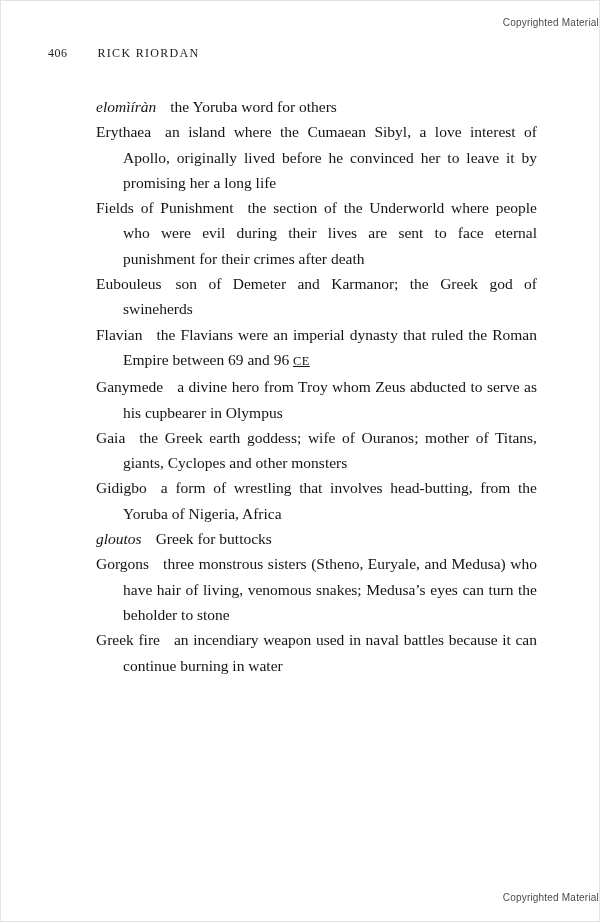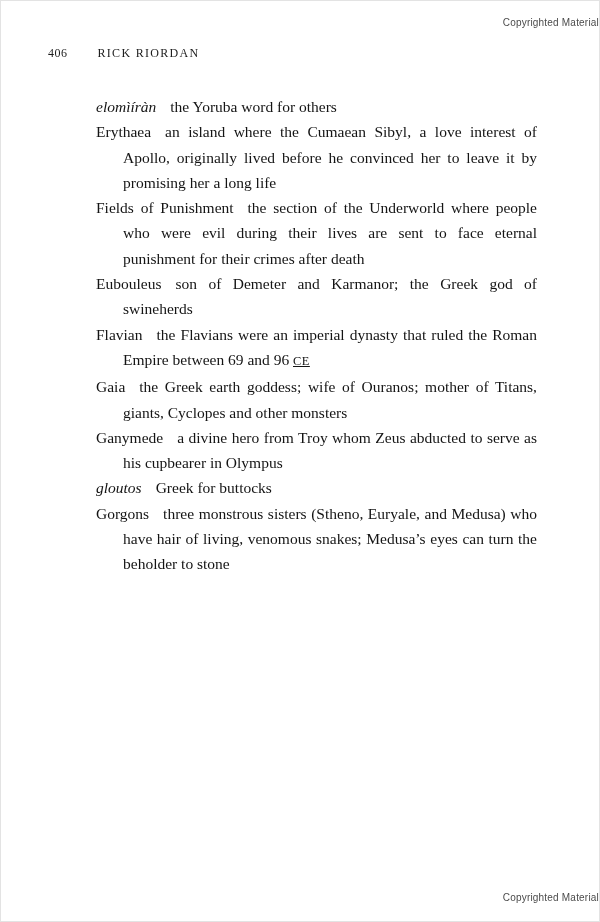--- a/index.html
+++ b/index.html
@@ -74,20 +74,22 @@
   <div class="running-head">
     <span class="pagenum">406</span><span class="author">RICK RIORDAN</span>
   </div>
 
   <div class="glossary">
       <p class="entry"><span class="term italic">elomìíràn</span><span class="definition"><span>the Yoruba word for </span><span class="i">others</span></span></p>
       <p class="entry"><span class="term">Erythaea</span><span class="definition"><span>an island where the Cumaean Sibyl, a love interest of Apollo, originally lived before he convinced her to leave it by promising her a long life</span></span></p>
       <p class="entry"><span class="term">Fields of Punishment</span><span class="definition"><span>the section of the Underworld where people who were evil during their lives are sent to face eternal punishment for their crimes after death</span></span></p>
       <p class="entry"><span class="term">Eubouleus</span><span class="definition"><span>son of Demeter and Karmanor; the Greek god of swineherds</span></span></p>
       <p class="entry"><span class="term">Flavian</span><span class="definition"><span>the Flavians were an imperial dynasty that ruled the Roman Empire between 69 and 96 </span><span class="sc">CE</span></span></p>
+      <p class="entry"><span class="term">Ganymede</span><span class="definition"><span>a divine hero from Troy whom Zeus abducted to serve as his cupbearer in Olympus</span></span></p>
       <p class="entry"><span class="term">Gaia</span><span class="definition"><span>the Greek earth goddess; wife of Ouranos; mother of Titans, giants, Cyclopes and other monsters</span></span></p>
-      <p class="entry"><span class="term">Ganymede</span><span class="definition"><span>a divine hero from Troy whom Zeus abducted to serve as his cupbearer in Olympus</span></span></p>
+      <p class="entry"><span class="term">Gidigbo</span><span class="definition"><span>a form of wrestling that involves head-butting, from the Yoruba of Nigeria, Africa</span></span></p>
       <p class="entry"><span class="term italic">gloutos</span><span class="definition"><span>Greek for </span><span class="i">buttocks</span></span></p>
       <p class="entry"><span class="term">Gorgons</span><span class="definition"><span>three monstrous sisters (Stheno, Euryale, and Medusa) who have hair of living, venomous snakes; Medusa’s eyes can turn the beholder to stone</span></span></p>
+      <p class="entry"><span class="term">Greek fire</span><span class="definition"><span>an incendiary weapon used in naval battles because it can continue burning in water</span></span></p>
     </div>
 
   <div class="copyright bottom">Copyrighted Material</div>
 </div>
 
 </body></html>

